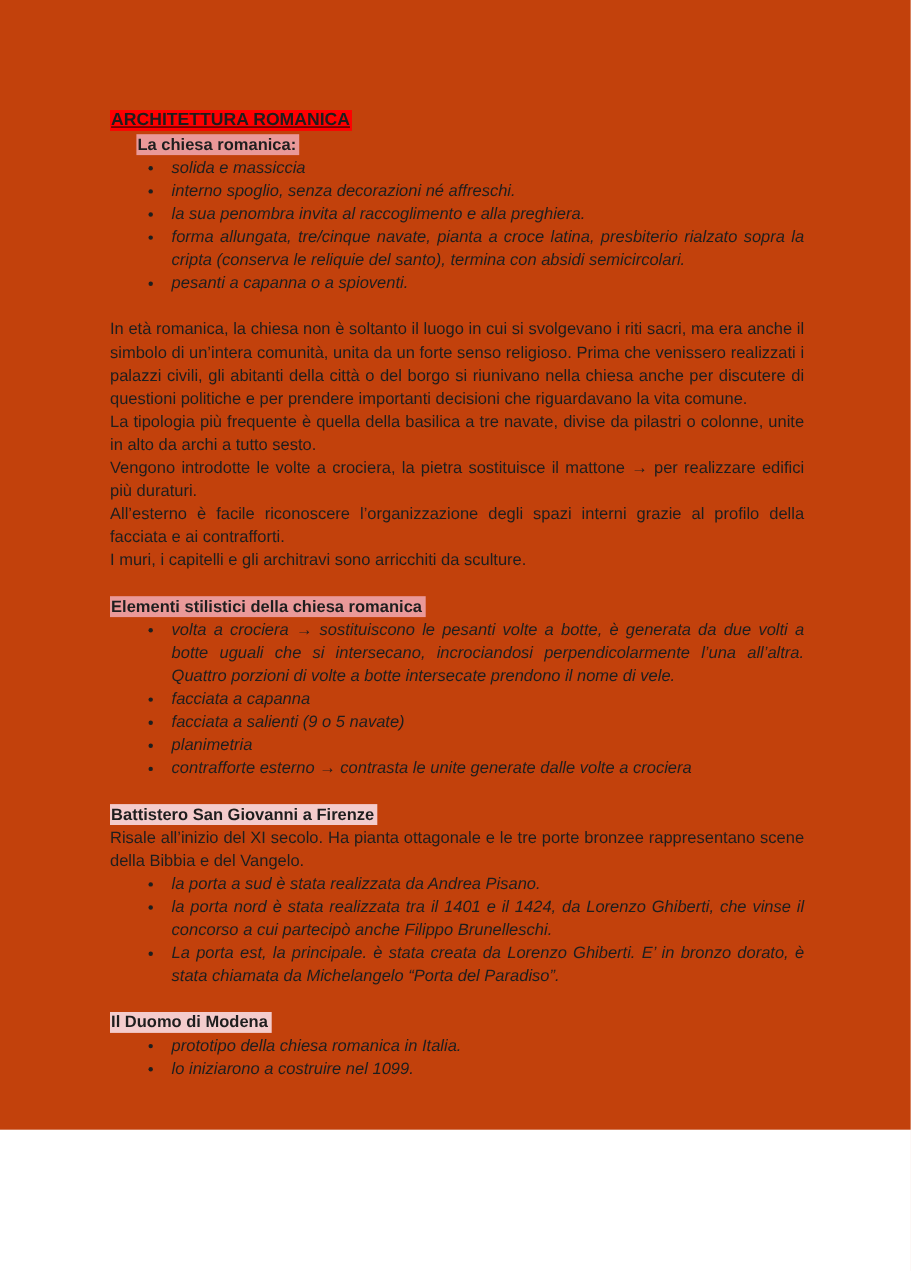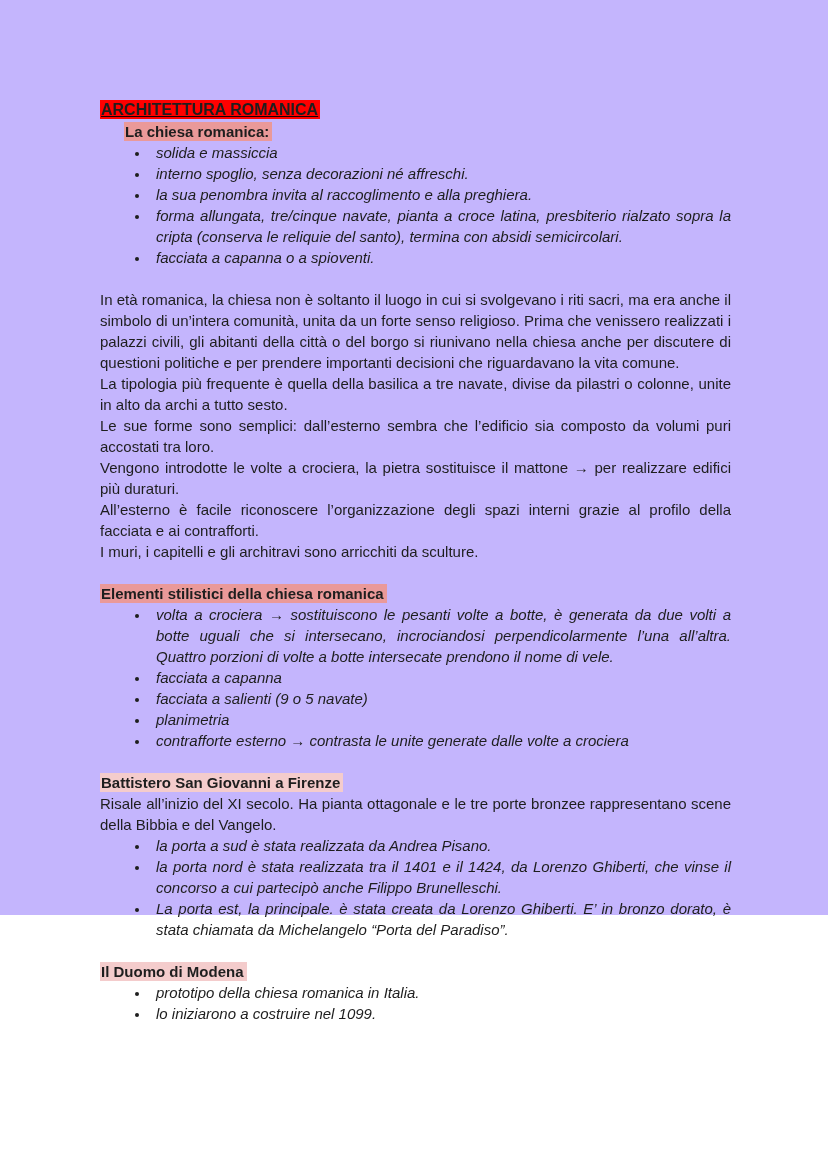--- a/index.html
+++ b/index.html
@@ -9,23 +9,23 @@
   }
   body {
     width: 828px;
     height: 1169px;
     overflow: hidden;
     font-family: "Liberation Sans", "DejaVu Sans", sans-serif;
   }
   .page {
     box-sizing: border-box;
     width: 828px;
-    height: 915px;
+    height: 1027px;
     padding: 99px 97px 28px 100px;
-    background: #c4b5fd;
+    background: #c2410c;
     color: #1e1e1e;
   }
   .page p, .page h1, .page h2, .page li {
     margin: 0;
     font-size: 15px;
     line-height: 21px;
     font-weight: normal;
     text-align: justify;
   }
   h1.doc-title {
@@ -66,27 +66,26 @@
 
   <h1 class="doc-title"><span class="hl" style="background-color: rgb(255, 0, 0);">ARCHITETTURA ROMANICA</span></h1>
 
   <h2><span class="hl" style="background-color: rgb(234, 153, 153); margin-left: 24px;">La chiesa romanica:</span></h2>
 
   <ul class="bullets">
     <li>solida e massiccia</li>
     <li>interno spoglio, senza decorazioni né affreschi.</li>
     <li>la sua penombra invita al raccoglimento e alla preghiera.</li>
     <li>forma allungata, tre/cinque navate, pianta a croce latina, presbiterio rialzato sopra la cripta (conserva le reliquie del santo), termina con absidi semicircolari.</li>
-    <li>facciata a capanna o a spioventi.</li>
+    <li>pesanti a capanna o a spioventi.</li>
   </ul>
 
   <p class="gap-above">In età romanica, la chiesa non è soltanto il luogo in cui si svolgevano i riti sacri, ma era anche il simbolo di un’intera comunità, unita da un forte senso religioso. Prima che venissero realizzati i palazzi civili, gli abitanti della città o del borgo si riunivano nella chiesa anche per discutere di questioni politiche e per prendere importanti decisioni che riguardavano la vita comune.</p>
 
   <p>La tipologia più frequente è quella della basilica a tre navate, divise da pilastri o colonne, unite in alto da archi a tutto sesto.</p>
-  <p>Le sue forme sono semplici: dall’esterno sembra che l’edificio sia composto da volumi puri accostati tra loro.</p>
   <p>Vengono introdotte le volte a crociera, la pietra sostituisce il mattone → per realizzare edifici più duraturi.</p>
   <p>All’esterno è facile riconoscere l’organizzazione degli spazi interni grazie al profilo della facciata e ai contrafforti.</p>
   <p>I muri, i capitelli e gli architravi sono arricchiti da sculture.</p>
 
   <h2 class="gap-above"><span class="hl" style="background-color: rgb(234, 153, 153);">Elementi stilistici della chiesa romanica</span></h2>
 
   <ul class="bullets">
     <li>volta a crociera → sostituiscono le pesanti volte a botte, è generata da due volti a botte uguali che si intersecano, incrociandosi perpendicolarmente l’una all’altra. Quattro porzioni di volte a botte intersecate prendono il nome di vele.</li>
     <li>facciata a capanna</li>
     <li>facciata a salienti (9 o 5 navate)</li>

